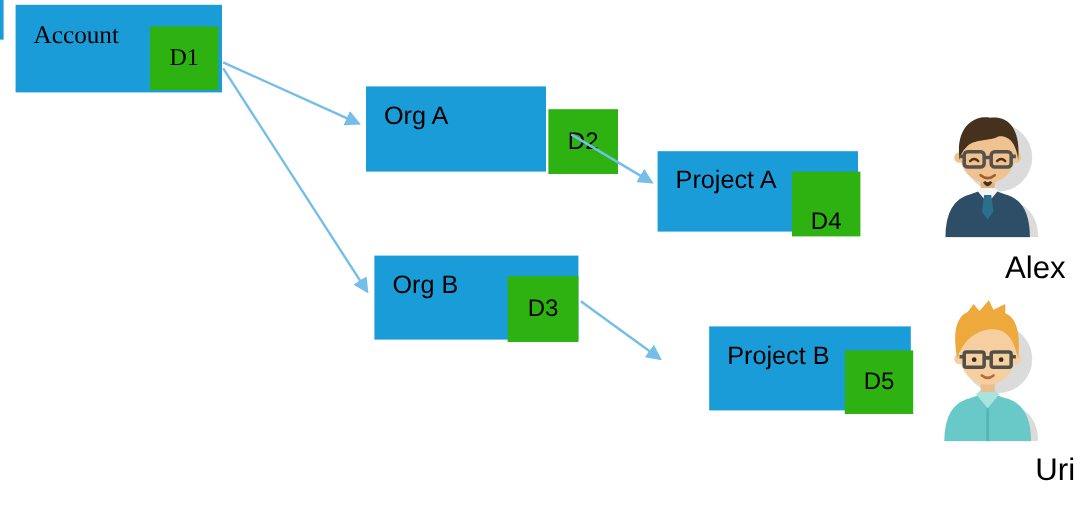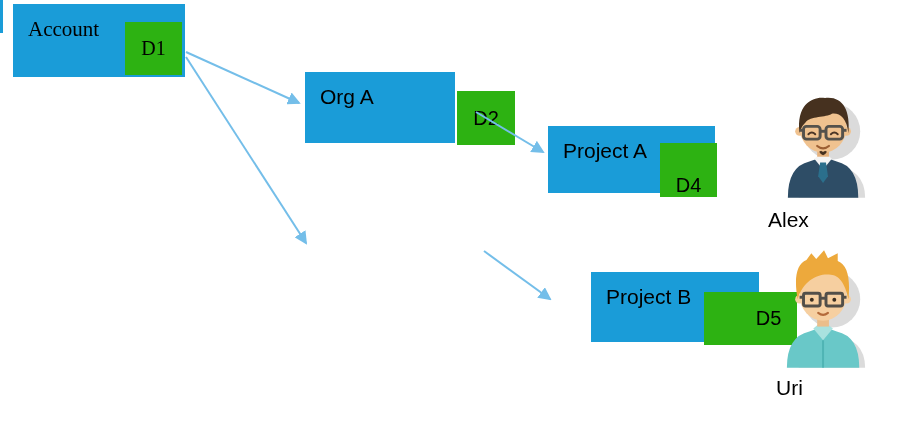--- a/index.html
+++ b/index.html
@@ -37,22 +37,22 @@
     display:flex;align-items:center;justify-content:center;
     font-size:20px;color:var(--text);
   }
   .edge-layer{
     position:absolute;left:0;top:0;
     pointer-events:none;
   }
   .figure{position:absolute;}
   .user-name{
     position:absolute;
-    width:120px;text-align:left;
-    font-size:21px;color:var(--text);
+    width:120px;text-align:right;
+    font-size:26px;color:var(--text);
   }
 </style>
 </head>
 <body>
 
 <div class="canvas">
 
   <div class="edge-artifact"></div>
 
   <div class="node" style="left:13px;top:4px;width:172px;height:73px;font-family:Liberation Serif, serif;">
@@ -62,31 +62,37 @@
     </div>
   </div>
 
   <div class="node" style="left:305px;top:72px;width:150px;height:71px;">
     <span class="node-label">Org A</span>
     <div class="doc" style="left:111px;top:19px;width:58px;height:54px;margin-left:41px;">
       <span>D2</span>
     </div>
   </div>
 
+  <div class="node" style="left:312px;top:213px;width:170px;height:70px;">
+    <span class="node-label">Org B</span>
+    <div class="doc" style="left:111px;top:17px;width:59px;height:55px;">
+      <span>D3</span>
+    </div>
+  </div>
 
   <div class="node" style="left:548px;top:126px;width:167px;height:67px;">
     <span class="node-label">Project A</span>
     <div class="doc" style="left:112px;top:17px;width:57px;height:54px;align-items:flex-end;">
       <span>D4</span>
     </div>
   </div>
 
   <div class="node" style="left:555px;top:272px;width:168px;height:70px;margin-left:36px;">
     <span class="node-label">Project B</span>
-    <div class="doc" style="left:113px;top:20px;width:57px;height:53px;padding-left:36px;">
+    <div class="doc" style="left:113px;top:20px;width:57px;height:53px;">
       <span>D5</span>
     </div>
   </div>
 
   <svg class="edge-layer" width="904" height="428">
     <defs>
       <marker id="arrowhead" viewBox="0 0 10 10" refX="8.5" refY="5" markerWidth="6.5" markerHeight="6.5" orient="auto-start-reverse">
         <path d="M0,0 L10,5 L0,10 z" fill="#74BEE9"></path>
       </marker>
     </defs>

